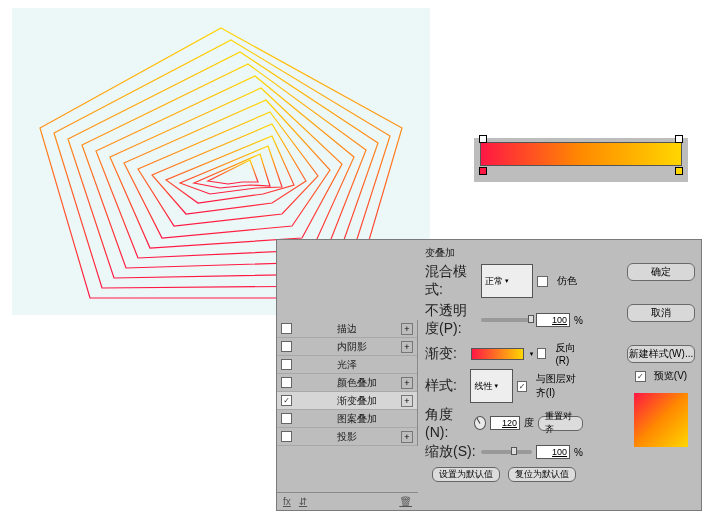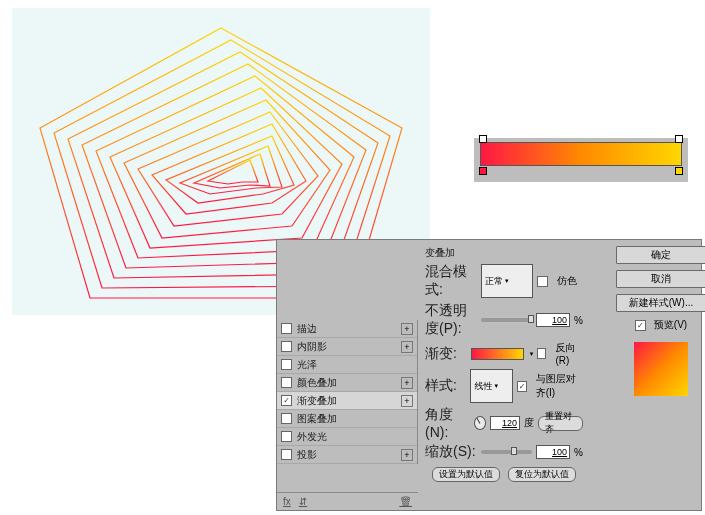--- a/index.html
+++ b/index.html
@@ -16,21 +16,21 @@
 .gradstop.top { top: -8px; background: #fff; }
 .gradstop.bot { top: 24px; }
 .gradstop.left { left: -2px; }
 .gradstop.right { right: -2px; }
 .gradstop.bot.left { background: #ff1744; }
 .gradstop.bot.right { background: #ffd600; }
 
 
 .dialog { position: absolute; left: 276px; top: 239px; width: 426px; height: 272px; background: #bdbdbd; border: 1px solid #7a7a7a; display: flex; }
 .stylelist { position: absolute; left: 0; top: 80px; width: 141px; border-right: 1px solid #8a8a8a; }
-.style-row { display: flex; align-items: center; height: 18px; padding: 0 4px; border-bottom: 1px solid #a8a8a8; position: relative; }
+.style-row { display: flex; align-items: center; height: 18px; padding: 0 4px; border-bottom: 1px solid #a8a8a8; position: relative; gap: 40px; }
 .style-row.active { background: #d6d6d6; }
 .cbx { width: 11px; height: 11px; background: #fff; border: 1px solid #666; margin-right: 5px; display: inline-flex; align-items: center; justify-content: center; font-size: 8px; color: #333; }
 .plus { position: absolute; right: 4px; width: 12px; height: 12px; border: 1px solid #777; display: flex; align-items: center; justify-content: center; font-size: 9px; }
 .style-label { font-size: 10px; color: #222; }
 
 .stylelist-footer { position: absolute; left: 0; bottom: 0; width: 141px; height: 18px; border-top: 1px solid #8a8a8a; display: flex; align-items: center; gap: 8px; padding: 0 6px; color: #555; text-decoration: underline; }
 .footer-ic { font-size: 10px; }
 
 .settings { position: absolute; left: 142px; top: 0; width: 170px; padding: 4px 6px; }
 .sec-title { font-size: 10px; color: #222; margin: 2px 0; }
@@ -39,21 +39,21 @@
 .row label.w { width: 52px; }
 .dd { height: 14px; border: 1px solid #555; background: #eee; font-size: 9px; padding: 16px 3px; display: inline-flex; align-items: center; }
 .num { width: 34px; height: 14px; border: 1px solid #555; background: #fff; font-size: 9px; padding: 0 2px; display: inline-flex; align-items: center; justify-content: flex-end; text-decoration: underline; }
 .caret { font-size: 7px; margin-left: 2px; }
 .slider { flex: 1; height: 4px; background: #999; border-radius: 2px; position: relative; }
 .slider .thumb { position: absolute; width: 6px; height: 8px; background: #ddd; border: 1px solid #555; top: -3px; }
 .gradswatch { width: 64px; height: 12px; background: linear-gradient(90deg,#ff1744,#ffd600); border: 1px solid #555; }
 .minibut { height: 15px; padding: 0 6px; border: 1px solid #666; background: #dcdcdc; border-radius: 6px; font-size: 9px; display: inline-flex; align-items: center; }
 
 .rightcol { position: absolute; right: 0; top: 6px; width: 80px; display: flex; flex-direction: column; align-items: center; gap: 6px; padding: 0 6px; }
-.rbtn { width: 90px; height: 18px; border: 1px solid #6a6a6a; background: #d8d8d8; border-radius: 1px; font-size: 10px; display: flex; align-items: center; justify-content: center; }
+.rbtn { width: 68px; height: 18px; border: 1px solid #6a6a6a; background: #d8d8d8; border-radius: 6px; font-size: 10px; display: flex; align-items: center; justify-content: center; margin-top: 17px; }
 .previewbox { width: 54px; height: 54px; background: linear-gradient(135deg,#ff1744,#ff8a00,#ffd600); margin-top: 4px; }
 .pv-row { display: flex; align-items: center; gap: 3px; font-size: 10px; }
 </style>
 </head>
 <body>
 
 <div class="canvas">
 <svg viewBox="0 0 418 307">
 <defs>
 <linearGradient id="g" x1="0" y1="0" x2="0" y2="1">
@@ -114,24 +114,20 @@
       <span class="cbx">✓</span>
       <span class="style-label">渐变叠加</span>
       <span class="plus">+</span>
     </div>
     <div class="style-row">
       <span class="cbx"></span>
       <span class="style-label">图案叠加</span>
     </div>
     <div class="style-row">
       <span class="cbx"></span>
-      <span class="style-label">外发光</span>
-    </div>
-    <div class="style-row">
-      <span class="cbx"></span>
       <span class="style-label">投影</span>
       <span class="plus">+</span>
     </div>
   </div>
 
   <div class="stylelist-footer">
     <span class="footer-ic">fx</span>
     <span class="footer-ic">⇵</span>
     <span style="flex:1"></span>
     <span class="footer-ic">🗑</span>

